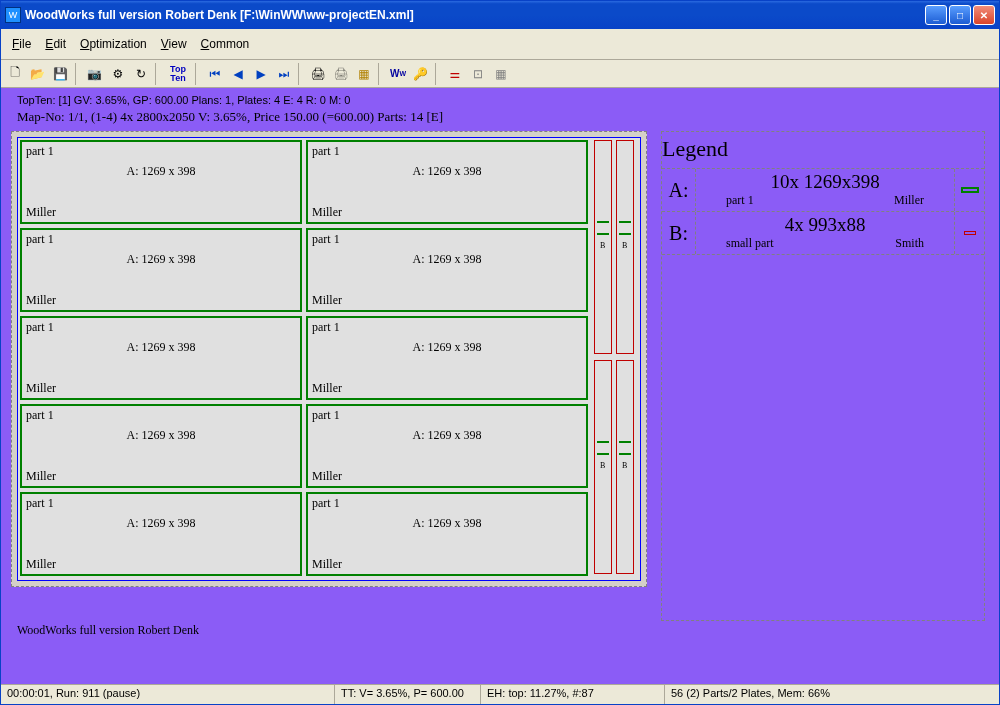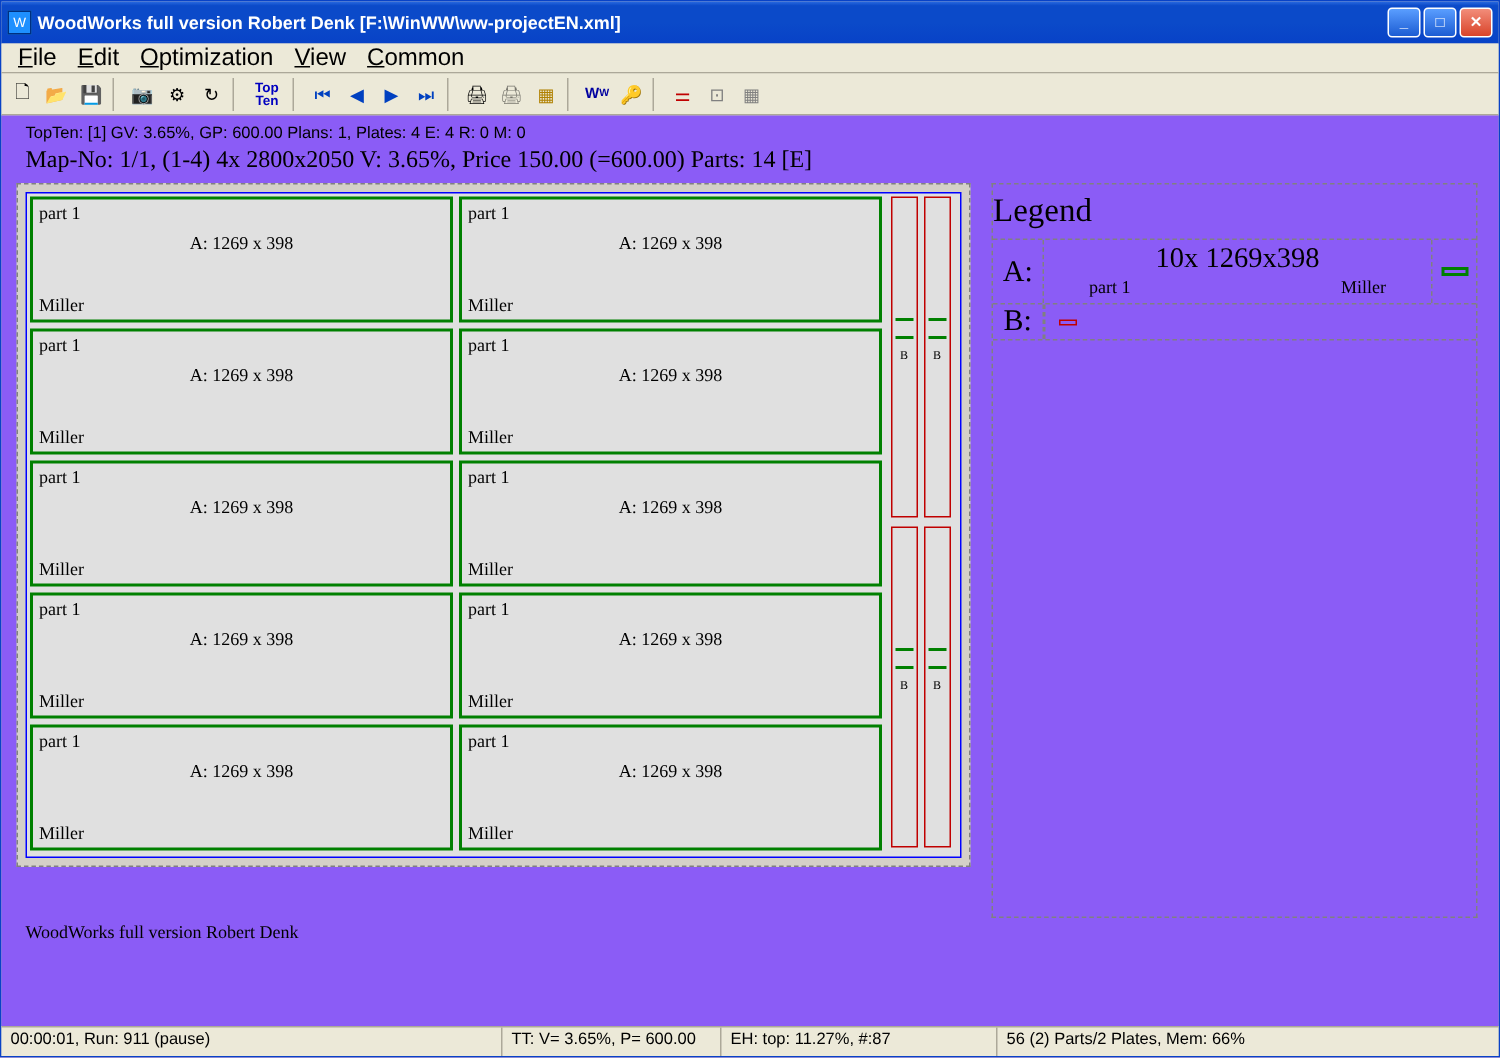--- a/index.html
+++ b/index.html
@@ -42,27 +42,27 @@
   .win-btn {
     width: 22px; height: 20px;
     background: linear-gradient(to bottom, #5a9eff, #1c5cd3);
     border: 1px solid #fff;
     border-radius: 3px;
     color: white; font-weight: bold; font-size: 10px;
     display: flex; align-items: center; justify-content: center;
   }
   .win-btn.close { background: linear-gradient(to bottom, #f28d7a, #d9442a); }
   .menubar {
-    height: 20px;
+    height: 31px;
     background: #ece9d8;
     display: flex;
     align-items: center;
     padding: 0 4px;
     border-bottom: 1px solid #aca899;
-    font-size: 16px;
+    font-size: 12px;
   }
   .menu-item {
     padding: 2px 7px;
     cursor: default;
   }
   .menu-item u { text-decoration: underline; }
   .toolbar {
     height: 28px;
     background: #ece9d8;
     display: flex;
@@ -86,21 +86,21 @@
     padding: 4px 10px 0 10px;
     position: relative;
     overflow: hidden;
   }
   .info-line {
     font-size: 11px;
     color: #000;
     padding: 2px 0 0 6px;
   }
   .info-line2 {
-    font-size: 16px;
+    font-size: 13px;
     font-family: "Times New Roman", serif;
     color: #000;
     padding: 3px 0 6px 6px;
   }
   .layout-row {
     display: flex;
     gap: 14px;
     align-items: flex-start;
   }
   .plate-area {
@@ -362,20 +362,27 @@
                 <span>part 1</span>
                 <span>Miller</span>
               </div>
           </div>
           <div class="legend-swatch">
               <div class="swatchA"></div>
             </div>
         </div>
         <div class="legend-row">
           <div class="legend-key">B:</div>
+          <div class="legend-main">
+            <div class="big">4x 993x88</div>
+            <div class="sub">
+                <span>small part</span>
+                <span>Smith</span>
+              </div>
+          </div>
           <div class="legend-swatch">
               <div class="swatchB"></div>
             </div>
         </div>
       </div>
     </div>
 
     <div class="footer-sub">WoodWorks full version Robert Denk</div>
   </div>
 

